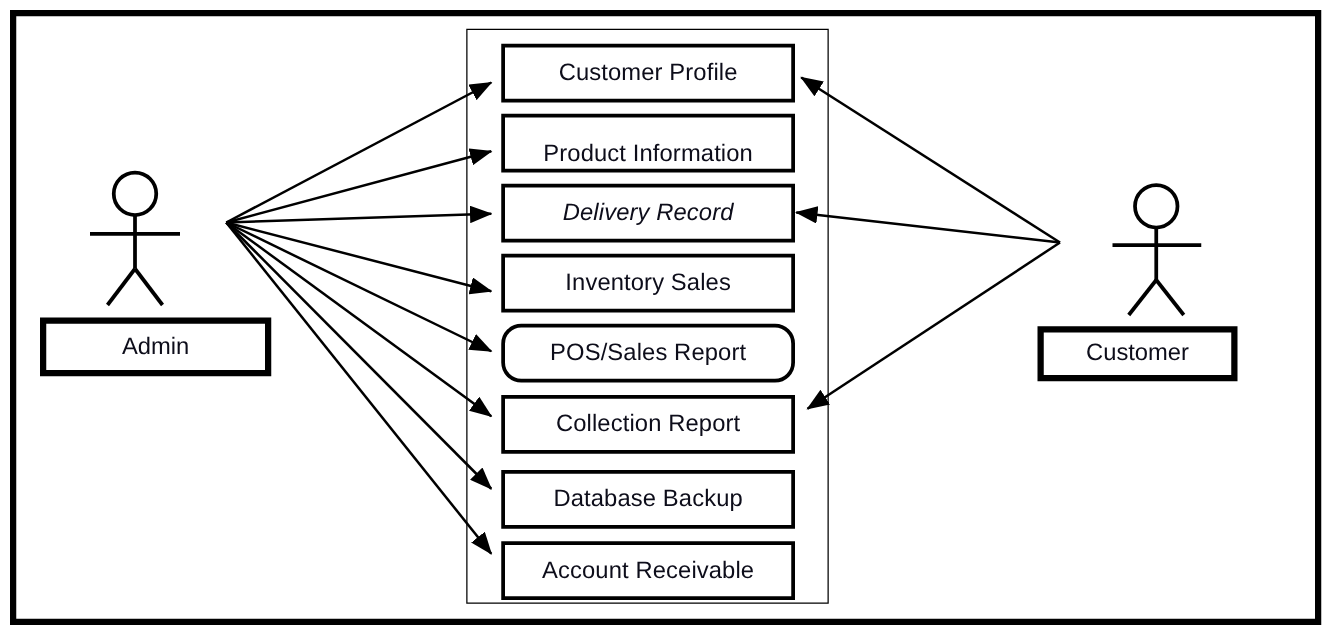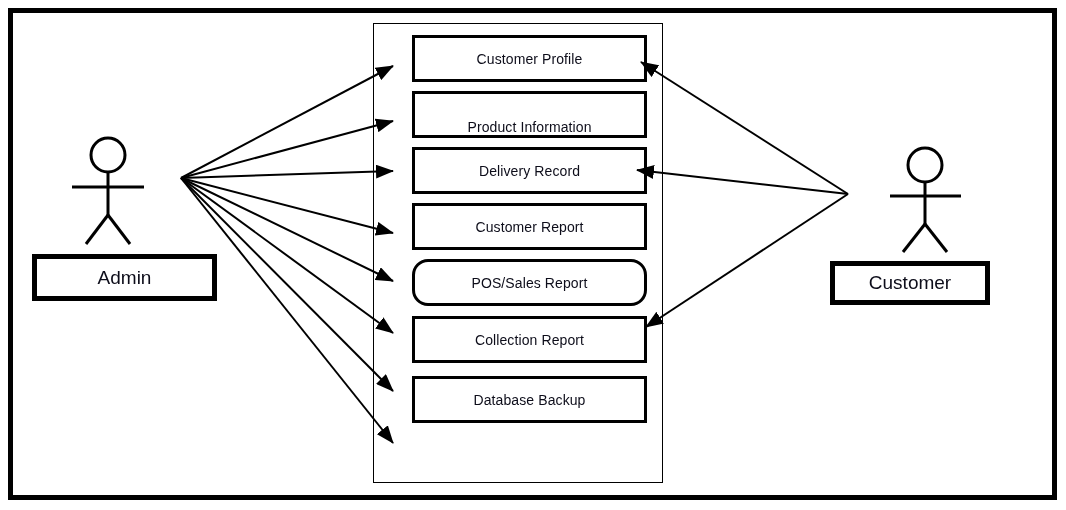--- a/index.html
+++ b/index.html
@@ -45,30 +45,30 @@
     position: absolute;
     left: 0;
     top: 0;
     width: 1066px;
     height: 510px;
     pointer-events: none;
   }
   
   .usecase {
     position: absolute;
-    left: 412px;
+    left: 401px;
     width: 235px;
     height: 47px;
     border: 3px solid #000000;
     box-sizing: border-box;
     background: #ffffff;
     display: flex;
     align-items: center;
     justify-content: center;
-    font-size: 14px;
+    font-size: 19px;
     color: #0d0d1a;
     letter-spacing: 0.1px;
     white-space: nowrap;
   }
   
   .actor-box {
     position: absolute;
     border: 5px solid #000000;
     box-sizing: border-box;
     background: #ffffff;
@@ -101,34 +101,37 @@
   <div id="outer-frame"></div>
 
   <div id="system-boundary"></div>
 
   <div class="usecase" style="top:35px;">
       <span>Customer Profile</span>
     </div>
   <div class="usecase" style="top:91px;align-items:flex-end;">
       <span>Product Information</span>
     </div>
-  <div class="usecase" style="top:147px;">
+  <div class="usecase" style="top:147px;font-style:italic;">
       <span>Delivery Record</span>
     </div>
   <div class="usecase" style="top:203px;">
-      <span>Customer Report</span>
+      <span>Inventory Sales</span>
     </div>
   <div class="usecase" style="top:259px;border-radius:16px;">
       <span>POS/Sales Report</span>
     </div>
   <div class="usecase" style="top:316px;text-align:right;">
       <span>Collection Report</span>
     </div>
   <div class="usecase" style="top:376px;">
       <span>Database Backup</span>
+    </div>
+  <div class="usecase" style="top:433px;">
+      <span>Account Receivable</span>
     </div>
 
   <div class="actor-box" id="actor-box-admin">
     <span>Admin</span>
   </div>
   <div class="actor-box" id="actor-box-customer">
     <span>Customer</span>
   </div>
 
   <svg id="vector-layer" viewBox="0 0 1066 510" xmlns="http://www.w3.org/2000/svg">

